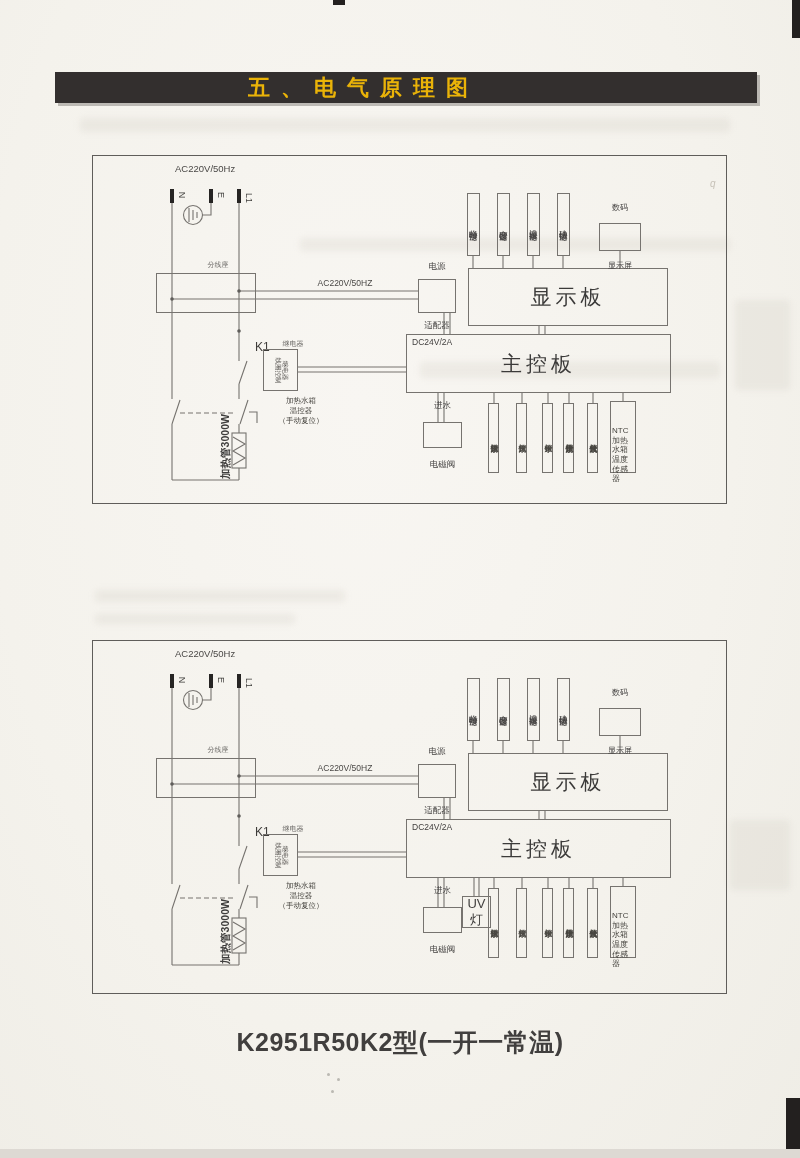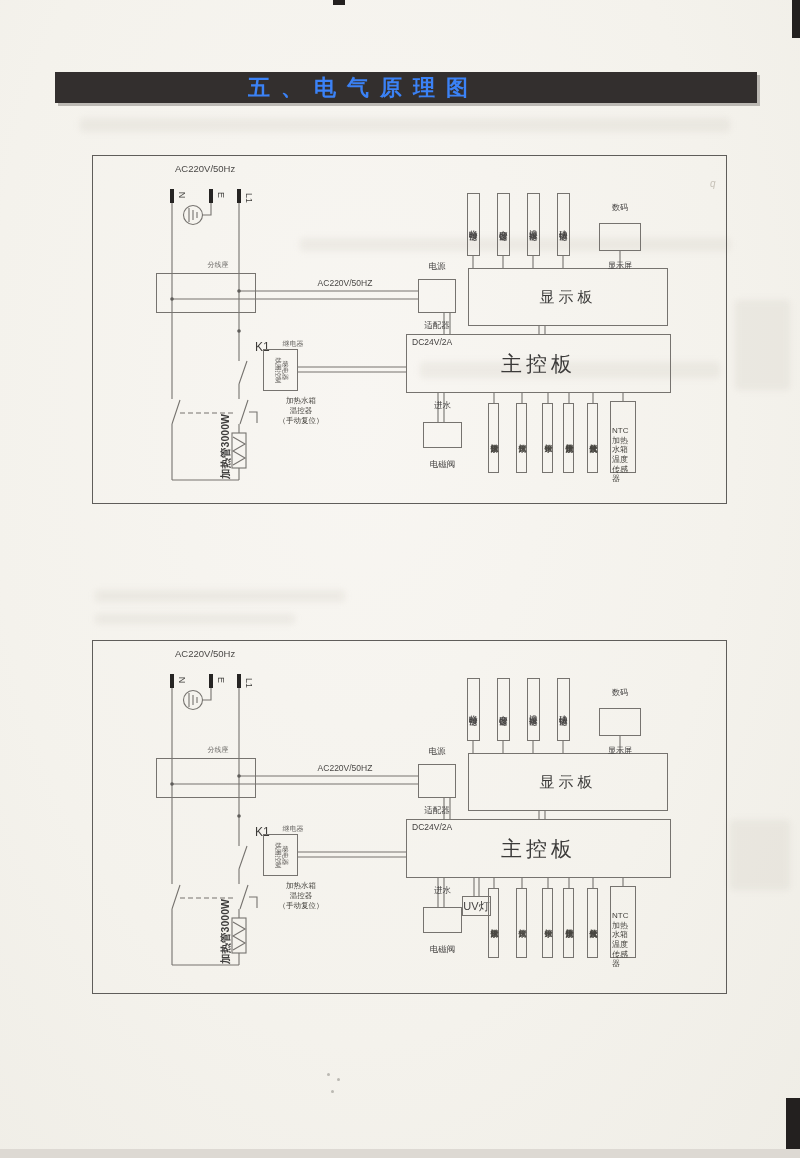--- a/index.html
+++ b/index.html
@@ -14,21 +14,21 @@
   
   .smudge{position:absolute;background:rgba(186,180,168,.16);filter:blur(3px);border-radius:4px;}
   .artifact{position:absolute;background:#23201f;}
   .bottom-strip{position:absolute;left:0;right:0;bottom:0;height:9px;background:#ddd9d3;}
   .noise-dot{position:absolute;width:3px;height:3px;border-radius:50%;background:#8d8а84;background:#8d8a84;opacity:.55;}
   .noise-char{position:absolute;color:#c6c1b7;font-size:10px;font-style:italic;}
   
   .banner{position:absolute;left:55px;top:72px;width:702px;height:31px;
     background:#332f2e;box-shadow:3px 3px 0 rgba(120,116,110,.45);
     display:flex;align-items:center;justify-content:center;}
-  .banner span{color:#3b82f6;font-size:22px;font-weight:bold;letter-spacing:11px;
+  .banner span{color:#eab308;font-size:22px;font-weight:bold;letter-spacing:11px;
     margin-right:85px;white-space:nowrap;}
   
   .fig-title{position:absolute;left:0;width:800px;text-align:center;
     font-size:25px;font-weight:bold;color:#413f3e;letter-spacing:.5px;}
   
   .diagram{position:absolute;left:92px;width:633px;border:1.2px solid #5f5d5a;background:transparent;}
   .d1{top:155px;height:347px;}
   .d2{top:640px;height:352px;}
   .wires{position:absolute;left:0;top:0;}
   .wires path,.wires rect,.wires circle{stroke:#76736f;stroke-width:1.1;fill:none;}
@@ -39,38 +39,38 @@
   .box{position:absolute;border:1px solid #76736f;display:flex;align-items:center;
     justify-content:center;text-align:center;box-sizing:border-box;gap:48px;}
   .lbl{position:absolute;white-space:nowrap;margin-left:12px;}
   .ac-top{left:70px;top:7px;font-size:9.5px;color:#4a4846;}
   .pin-letter{position:absolute;font-size:9px;color:#3e3c3a;transform:rotate(90deg);width:14px;text-align:center;}
   .junction-lbl{left:85px;top:104px;width:56px;text-align:center;font-size:7px;color:#6b6966;}
   .junction{left:63px;top:117px;width:100px;height:40px;}
   .acline{left:205px;top:122px;width:70px;text-align:center;font-size:8.5px;color:#4a4846;}
   .adapter{left:325px;top:123px;width:38px;height:34px;font-size:8.5px;line-height:1.25;flex-direction:column;color:#434140;text-align:center;}
   .display-board{left:375px;top:112px;width:200px;height:58px;}
-  .display-board span{font-size:15px;letter-spacing:4px;color:#3b3a39;}
+  .display-board span{font-size:21px;letter-spacing:4px;color:#3b3a39;}
   .vbtn{top:37px;width:13px;height:63px;}
   .vbtn span{writing-mode:vertical-rl;text-orientation:upright;font-size:8.5px;line-height:1;letter-spacing:1px;color:#434140;}
   .b1{left:374px;} .b2{left:404px;} .b3{left:434px;} .b4{left:464px;}
   .digital{left:506px;top:67px;width:42px;height:28px;font-size:8px;line-height:1.3;flex-direction:column;color:#434140;}
   .main-board{left:313px;top:178px;width:265px;height:59px;}
   .main-board .big{font-size:21px;letter-spacing:4px;color:#3b3a39;}
   .main-board .dc{position:absolute;left:5px;top:2px;font-size:8.5px;color:#434140;}
   .k1{left:150px;top:184px;font-size:12px;color:#3e3c3a;}
   .relay-lbl{left:168px;top:183px;width:40px;text-align:center;font-size:7px;color:#6b6966;}
   .relay{left:170px;top:193px;width:35px;height:42px;}
   .relay .rot90{position:absolute;left:-3px;top:13px;width:41px;font-size:6.5px;line-height:1.15;
     text-align:center;transform:rotate(90deg);color:#55524f;}
   .thermo{left:161px;top:240px;width:70px;text-align:center;font-size:7.5px;line-height:1.35;color:#46443f;white-space:normal;}
   .heater-wrap{position:absolute;left:92px;top:284px;width:80px;height:13px;transform:rotate(-90deg);
     text-align:center;font-size:10.5px;font-weight:600;color:#3f3e3d;white-space:nowrap;}
   .valve{left:330px;top:266px;width:39px;height:26px;font-size:8.5px;line-height:1.25;flex-direction:column;color:#434140;}
-  .uv{left:369px;top:255px;width:29px;height:20px;font-size:11px;color:#434140;}
+  .uv{left:369px;top:255px;width:29px;height:32px;font-size:13px;color:#434140;}
   .vprobe{top:247px;width:11px;height:70px;}
   .vprobe span{writing-mode:vertical-rl;text-orientation:upright;font-size:8px;line-height:1;color:#46443f;}
   .p1{left:395px;} .p2{left:423px;} .p3{left:449px;} .p4{left:470px;} .p5{left:494px;}
   .ntc{left:517px;top:245px;width:26px;height:72px;font-size:8px;line-height:1.2;color:#46443f;}
   .ntc span{display:block;width:22px;word-break:break-all;text-align:left;margin-top:36px;}
 </style>
 </head>
 <body>
 
 <div class="page">
@@ -283,20 +283,21 @@
         <span>防干烧水位探针</span>
       </div>
     <div class="box vprobe p5">
         <span>水位探针公共线</span>
       </div>
     <div class="box ntc">
         <span>NTC加热水箱温度传感器</span>
       </div>
   </div>
 
+  <div class="fig-title" style="top:1026px;">K2951R50K2型(一开一常温)</div>
 
   <div class="artifact" style="left:792px;top:0;width:8px;height:38px;"></div>
   <div class="artifact" style="left:333px;top:0;width:12px;height:5px;"></div>
   <div class="artifact" style="left:786px;top:1098px;width:14px;height:60px;"></div>
   <div class="bottom-strip"></div>
   <div class="noise-dot" style="left:327px;top:1073px;"></div>
   <div class="noise-dot" style="left:337px;top:1078px;"></div>
   <div class="noise-dot" style="left:331px;top:1090px;"></div>
   <div class="noise-char" style="left:710px;top:178px;">q</div>
 

